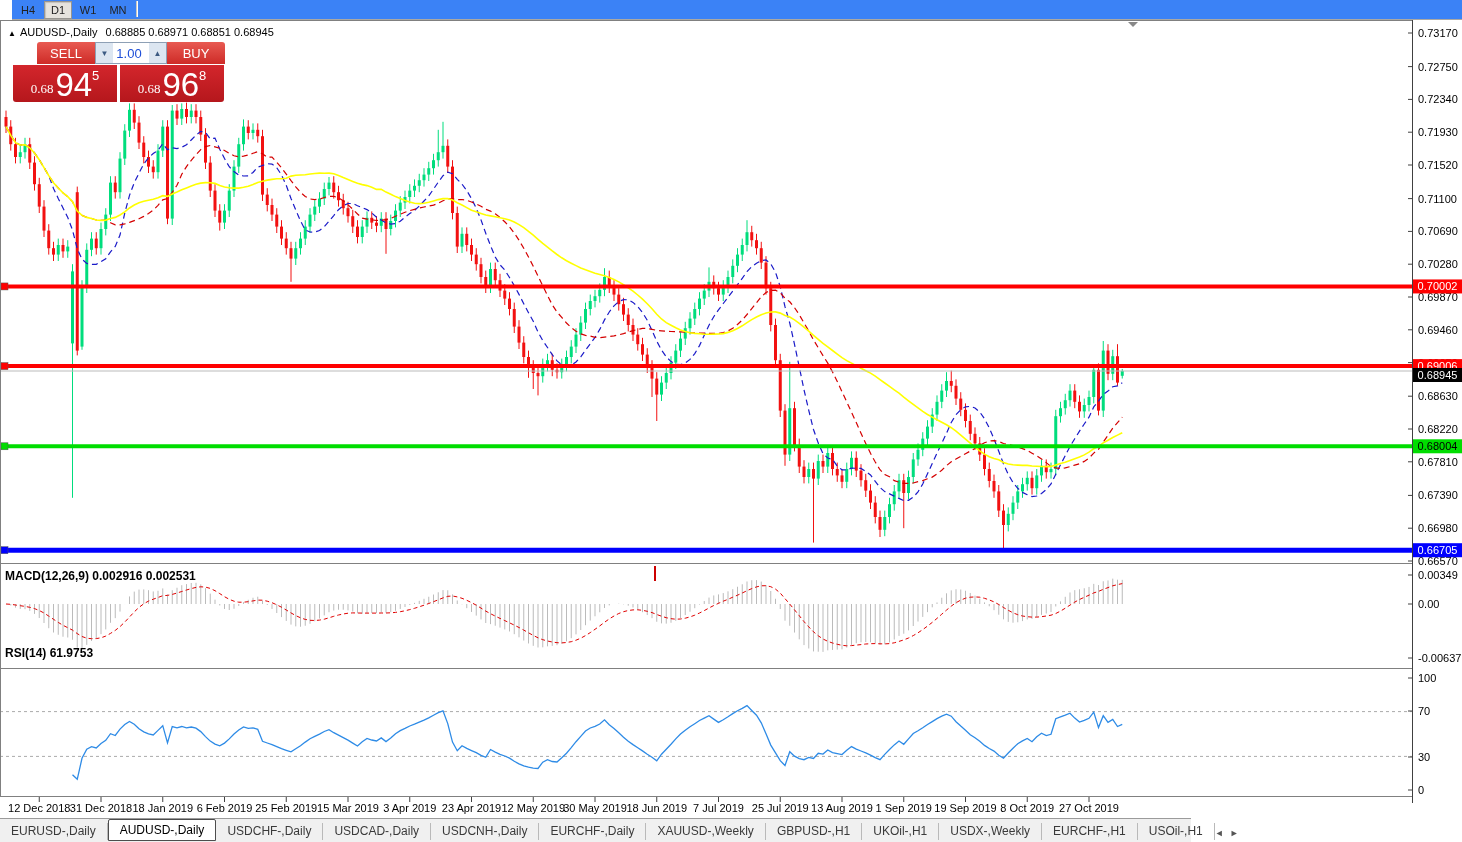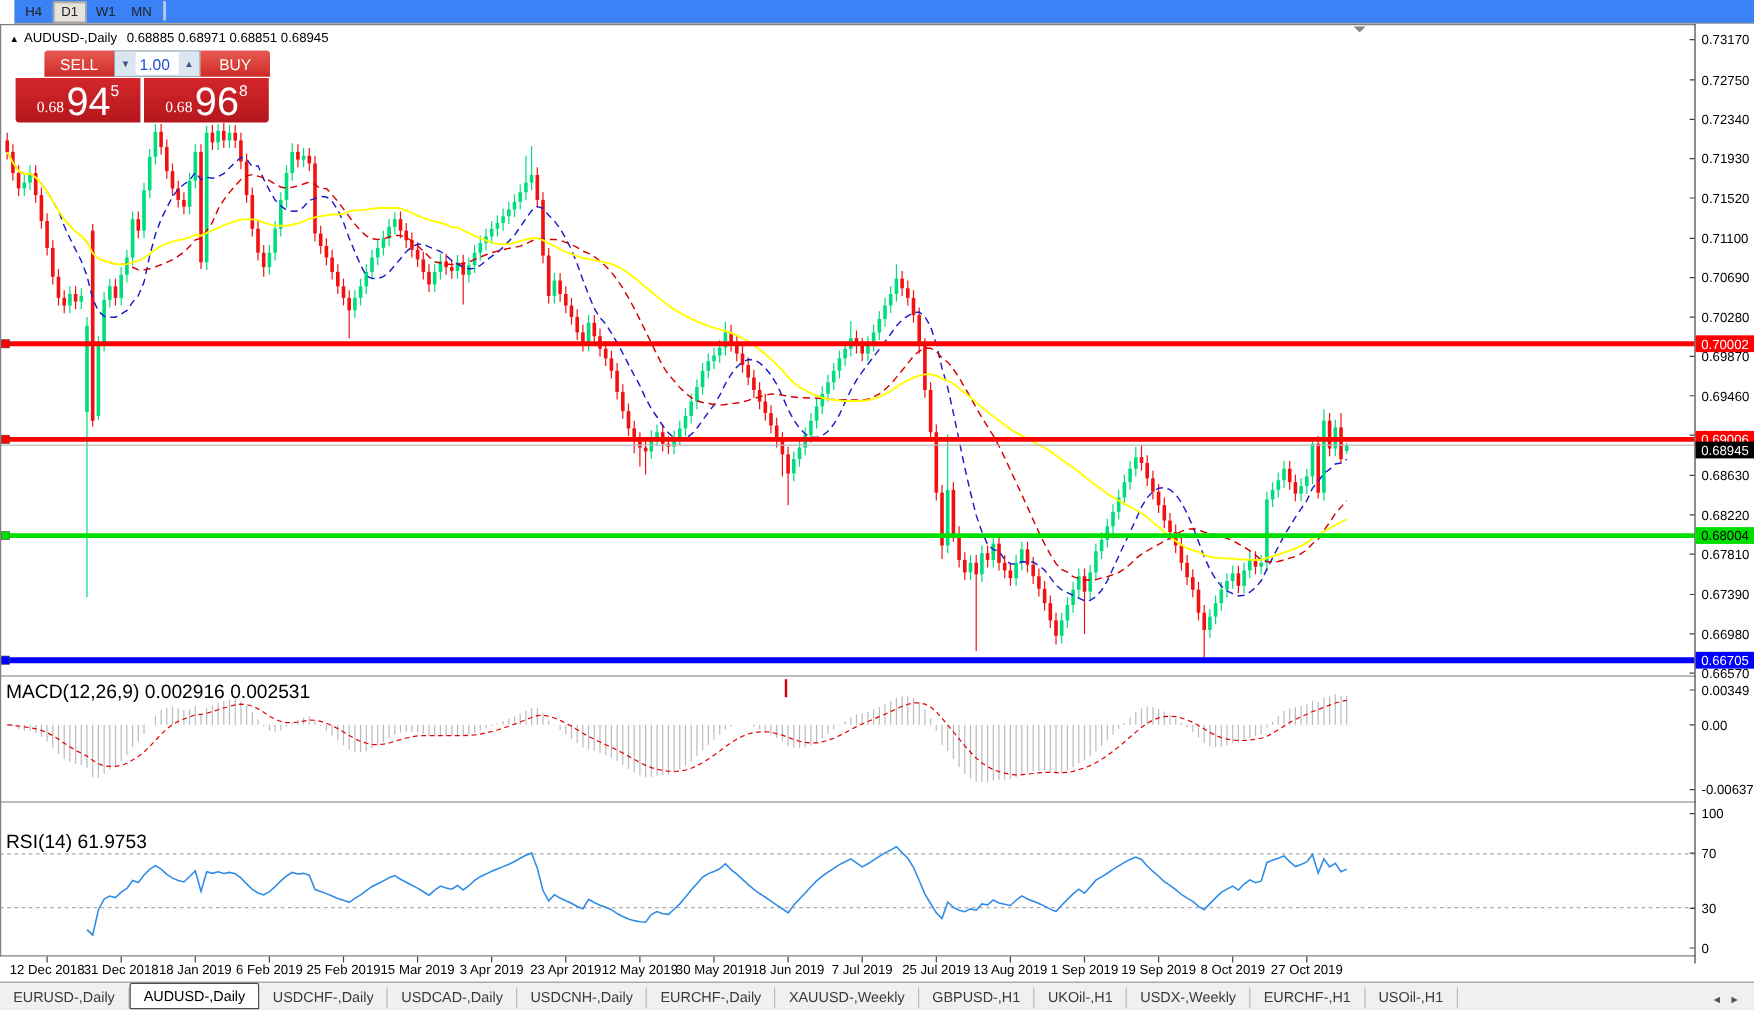--- a/index.html
+++ b/index.html
@@ -11,44 +11,44 @@
   .tf-btn{display:inline-block;width:26px;height:16px;margin:1px 0 0 2px;font-size:11px;
           line-height:16px;text-align:center;color:#222;border:1px solid transparent;cursor:default;}
   .tf-btn.active{background:#E6E3DD;border:1px solid #979590;box-shadow:inset 1px 1px 1px rgba(0,0,0,.15);}
   .toolbar .sep{display:inline-block;width:0;height:16px;margin:1px 2px 0 4px;
                 border-left:1px solid #C9C6C0;border-right:1px solid #fff;vertical-align:top;}
   
   #chart-svg{position:absolute;left:0;top:20px;}
   .chart-title{position:absolute;left:8px;top:26px;font-size:11px;color:#000;white-space:nowrap;}
   .chart-title .tri{font-size:8px;margin-right:4px;}
   .chart-title .ttl{margin-right:8px;}
-  .ind-label{position:absolute;font-size:16px;color:#000;white-space:nowrap;}
+  .ind-label{position:absolute;font-size:12px;color:#000;white-space:nowrap;font-weight:bold;}
   #macd-label{left:5px;top:569px;}
-  #rsi-label{left:5px;top:694px;}
+  #rsi-label{left:5px;top:646px;}
   
   .tp{position:absolute;left:13px;top:42px;width:212px;}
   .tp-row1{display:flex;height:22px;margin-left:24px;}
   .tp-btn{flex:0 0 58px;border:none;color:#fff;font-size:13px;font-family:inherit;
           background:linear-gradient(#E85A52,#CE2B27);cursor:pointer;padding:0;}
   .tp-btn.sell{border-radius:3px 0 0 0;}
   .tp-btn.buy{border-radius:0 3px 0 0;text-align:center;}
   .spin{flex:1;display:flex;border:1px solid #8EA0B5;background:#fff;box-sizing:border-box;}
   .spin-btn{width:17px;border:none;background:#DCE6F1;color:#3B5A82;font-size:8px;
             padding:0;cursor:pointer;font-family:inherit;}
   .vol{flex:1;font-size:13px;color:#1d4ed8;text-align:center;padding:3px 4px 0 0;}
   .tp-row2{display:flex;margin-top:1px;}
   .pbox{width:104px;height:37px;color:#fff;display:flex;align-items:flex-end;justify-content:center;
         background:linear-gradient(#D3262C,#B5171C);}
   .pbox.l{border-radius:0 0 0 3px;margin-right:3px;}
   .pbox.r{border-radius:0 0 3px 0;}
   .pbox .pfx{font-size:13px;margin:0 2px 5px 0;font-family:Liberation Serif, serif;}
   .pbox .big{font-size:33px;line-height:33px;margin-bottom:1px;text-align:center;}
   .pbox .sup{font-size:13px;align-self:flex-start;margin-top:3px;}
   
-  .tabbar{position:absolute;left:0;top:818px;width:1462px;height:24px;background:#F0F0F0;
+  .tabbar{position:absolute;left:0;top:818px;width:1191px;height:24px;background:#F0F0F0;
           border-top:1px solid #9B9B9B;box-sizing:border-box;display:flex;align-items:flex-end;}
   .tab{height:17px;line-height:17px;padding:0 11px;font-size:12px;color:#3a3a3a;
        border-right:1px solid #B9B9B9;margin-bottom:2px;cursor:default;white-space:nowrap;}
   .tab.active{background:#fff;border:1px solid #4d4d4d;border-radius:2px 2px 0 0;height:20px;
               line-height:20px;margin-bottom:1px;color:#000;}
   .tab-scroll{margin-left:auto;margin-bottom:4px;padding-right:6px;color:#555;font-size:9px;letter-spacing:6px;}
 </style>
 </head>
 <body>
 

